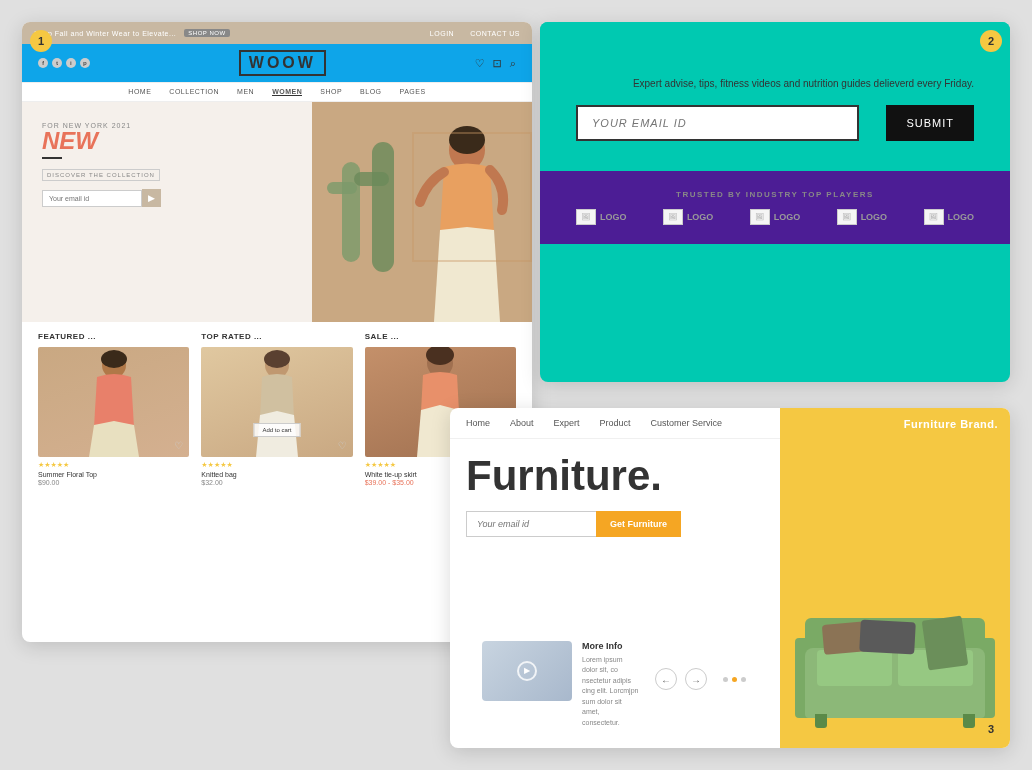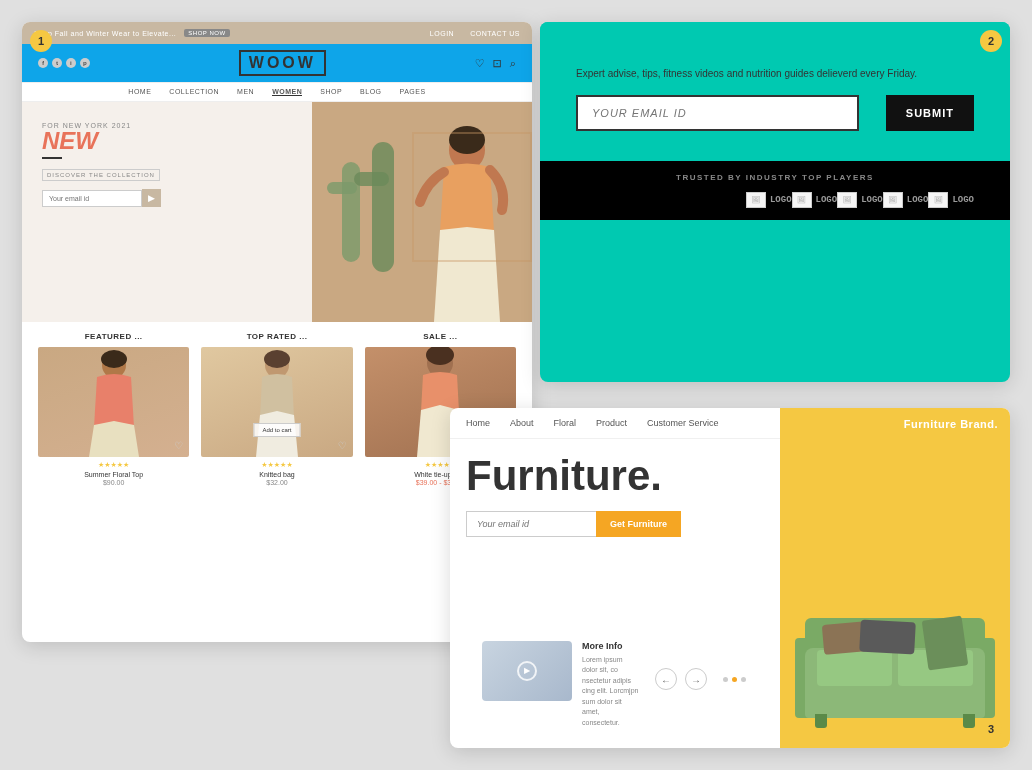--- a/index.html
+++ b/index.html
@@ -229,21 +229,20 @@
     .c1-products {
       padding: 10px 16px;
       background: #fff;
     }
     .c1-products-row {
       display: flex;
       gap: 12px;
     }
     .c1-product-col {
       flex: 1;
-      text-align: center;
     }
     .c1-product-label {
       font-size: 8px;
       font-weight: bold;
       color: #333;
       letter-spacing: 0.5px;
       margin-bottom: 6px;
       text-transform: uppercase;
     }
     .c1-product-img {
@@ -335,21 +334,22 @@
     .card2-headline {
       font-size: 30px;
       font-weight: 900;
       color: #000;
       line-height: 1.1;
       font-style: italic;
     }
     .card2-subtext {
       font-size: 10px;
       color: #333;
-      margin-top: 6px;
+      margin-top: 16px;
+      text-align: right;
     }
     .card2-form {
       display: flex;
       margin-top: 16px;
       gap: 0;
     }
     .card2-input {
       flex: 1;
       border: 2px solid #333;
       background: #fff;
@@ -360,45 +360,44 @@
       text-transform: uppercase;
       letter-spacing: 1px;
       outline: none;
     }
     .card2-submit {
       background: #111;
       color: #fff;
       border: none;
       padding: 10px 20px;
       font-size: 11px;
-      font-weight: bold;
+      font-weight: normal;
       letter-spacing: 1px;
       cursor: pointer;
       text-transform: uppercase;
       margin-left: 27px;
     }
 
     .card2-bottom {
-      background: #000000;
-      padding: 12px 36px;
+      background: #4c1d95;
+      padding: 19px 36px;
     }
     .card2-trusted {
       font-size: 8px;
       font-weight: bold;
       color: #888;
       letter-spacing: 1.5px;
       text-transform: uppercase;
       text-align: center;
       margin-bottom: 10px;
     }
     .card2-logos {
       display: flex;
-      justify-content: flex-end;
-      align-items: center;
-      font-family: Liberation Mono, monospace;
+      justify-content: space-between;
+      align-items: center;
     }
     .card2-logo-item {
       display: flex;
       align-items: center;
       gap: 4px;
       font-size: 9px;
       font-weight: bold;
       color: #999;
     }
     .card2-logo-icon {
@@ -918,21 +917,21 @@
   <div class="card3">
     <div class="card3-number">3</div>
 
     <div class="card3-main">
 
       <div class="card3-left">
 
         <div class="c3-nav">
           <span class="c3-nav-item">Home</span>
           <span class="c3-nav-item">About</span>
-          <span class="c3-nav-item">Floral</span>
+          <span class="c3-nav-item">Expert</span>
           <span class="c3-nav-item">Product</span>
           <span class="c3-nav-item">Customer Service</span>
         </div>
 
         <div class="c3-content">
           <div class="c3-title">Furniture.</div>
           <div class="c3-form">
             <input class="c3-email" type="text" placeholder="Your email id" style="">
             <button class="c3-catalogue-btn">Get Furniture</button>
           </div>

